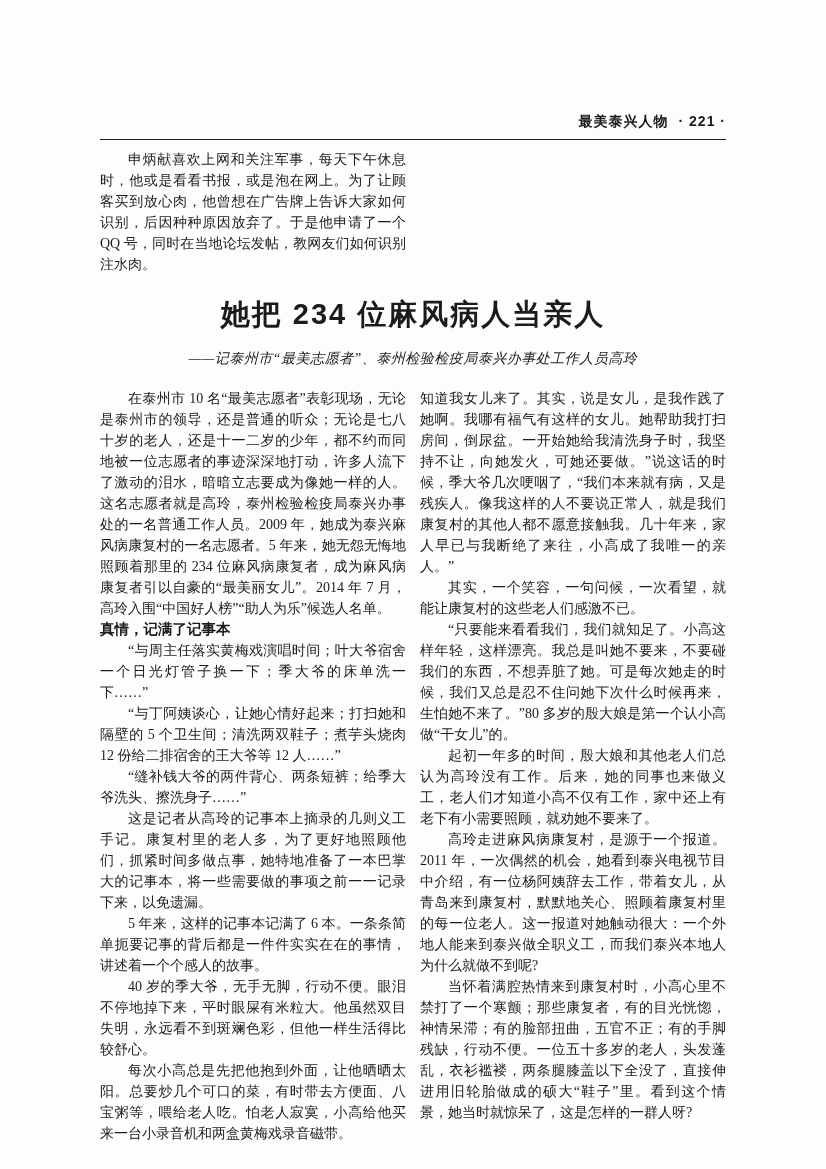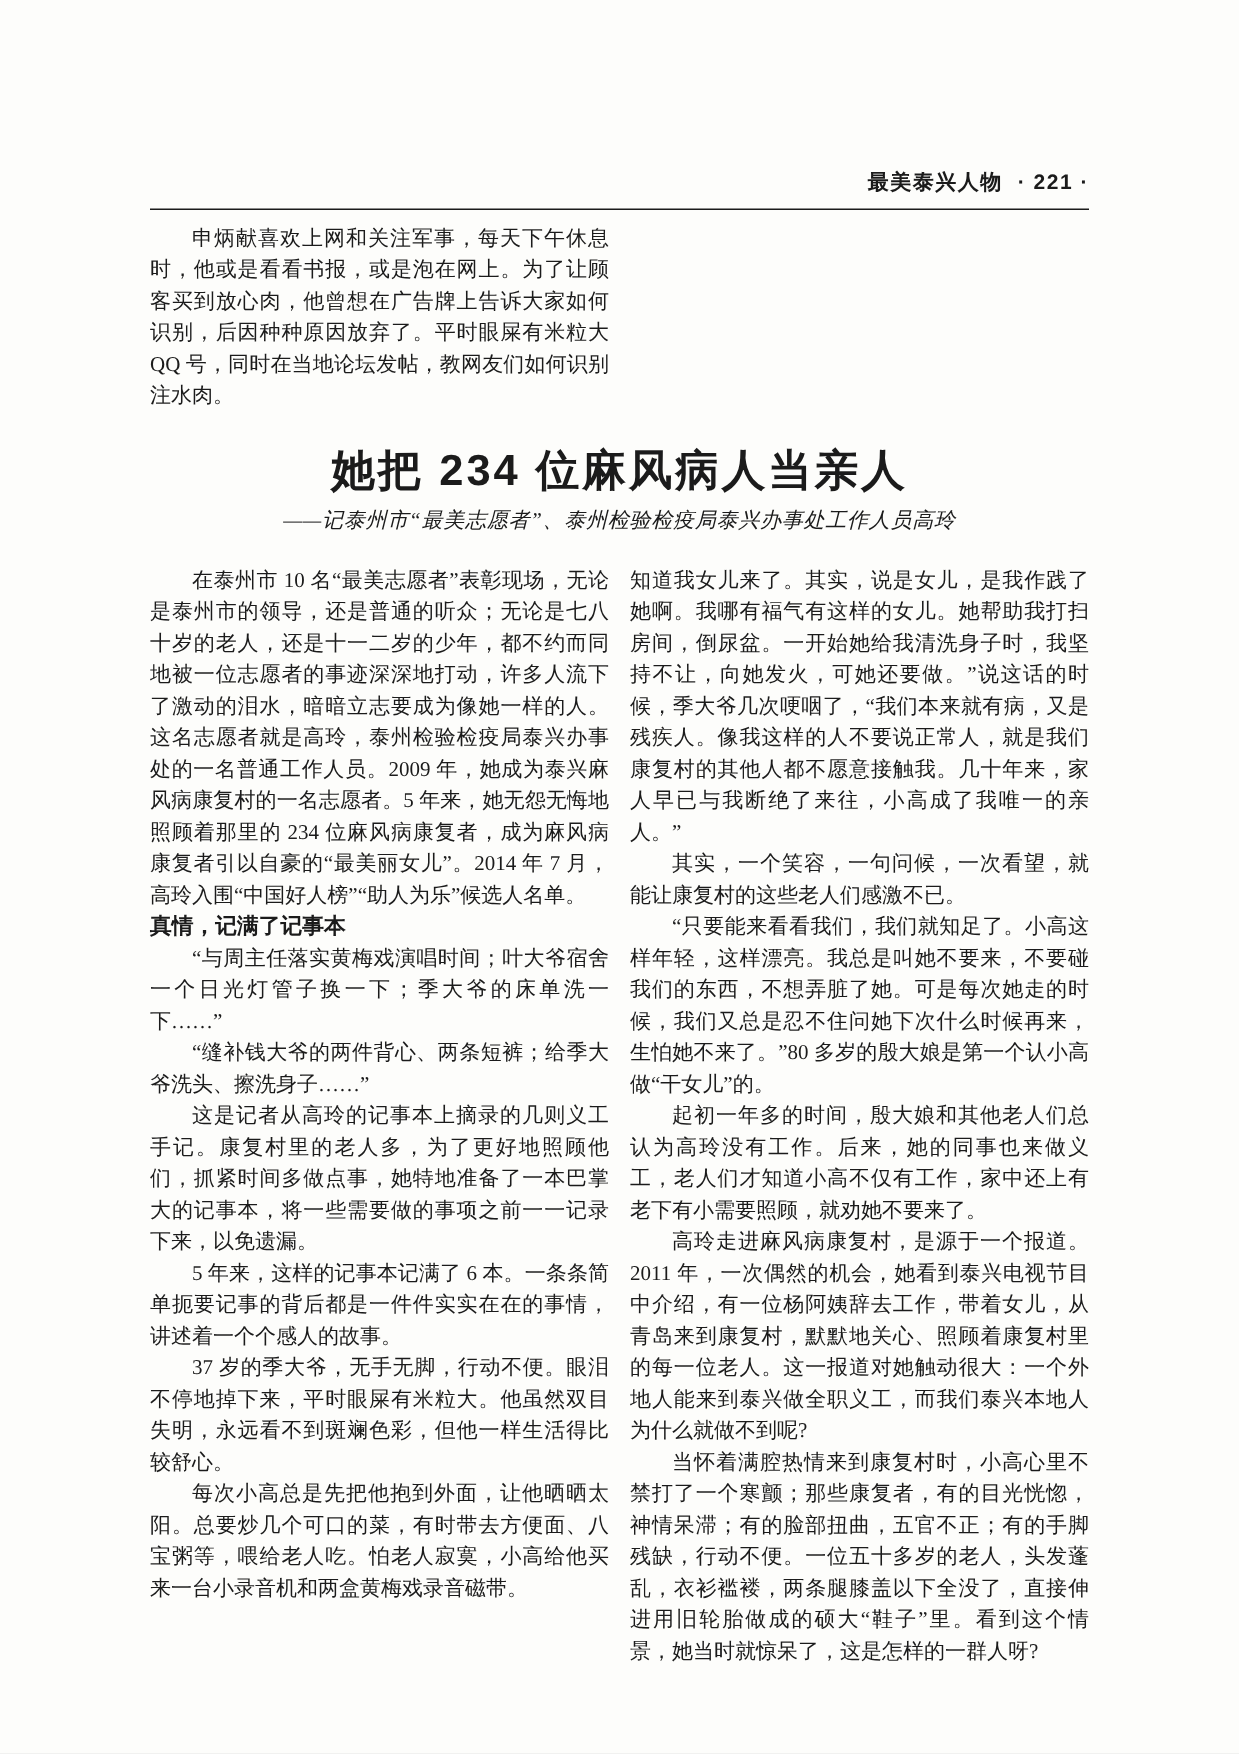--- a/index.html
+++ b/index.html
@@ -44,21 +44,21 @@
   .title-block { text-align: center; margin-top: 24px; margin-bottom: 20px; }
   .article-title {
     margin: 0;
     font-family: "Liberation Sans", "DejaVu Sans", sans-serif;
     font-weight: bold;
     font-size: 29px;
     line-height: 30px;
     letter-spacing: 2px;
   }
   .article-subtitle {
-    margin: 9px 0 0 0;
+    margin: 20px 0 0 0;
     font-style: italic;
     font-size: 14px;
     line-height: 19px;
     letter-spacing: 0.5px;
   }
   .section-heading {
     margin: 0;
     font-family: "Liberation Sans", "DejaVu Sans", sans-serif;
     font-weight: bold;
     font-size: 14.5px;
@@ -70,38 +70,39 @@
 
 <div class="page">
 
   <div class="header">
     <span>最美泰兴人物</span><span class="page-label">· 221 ·</span>
   </div>
   <hr class="rule">
 
   <section class="two-col">
     <div class="col">
-      <p>申炳献喜欢上网和关注军事，每天下午休息时，他或是看看书报，或是泡在网上。为了让顾客买到放心肉，他曾想在广告牌上告诉大家如何识别，后因种种原因放弃了。平时眼屎有米粒大 QQ 号，同时在当地论坛发帖，教网友们如何识别注水肉。</p>
+      <p>申炳献喜欢上网和关注军事，每天下午休息时，他或是看看书报，或是泡在网上。为了让顾客买到放心肉，他曾想在广告牌上告诉大家如何识别，后因种种原因放弃了。于是他申请了一个 QQ 号，同时在当地论坛发帖，教网友们如何识别注水肉。</p>
     </div>
   </section>
 
   <section class="title-block">
     <h1 class="article-title">她把 234 位麻风病人当亲人</h1>
     <p class="article-subtitle">——记泰州市“最美志愿者”、泰州检验检疫局泰兴办事处工作人员高玲</p>
   </section>
 
   <section class="two-col">
     <div class="col">
       <p>在泰州市 10 名“最美志愿者”表彰现场，无论是泰州市的领导，还是普通的听众；无论是七八十岁的老人，还是十一二岁的少年，都不约而同地被一位志愿者的事迹深深地打动，许多人流下了激动的泪水，暗暗立志要成为像她一样的人。这名志愿者就是高玲，泰州检验检疫局泰兴办事处的一名普通工作人员。2009 年，她成为泰兴麻风病康复村的一名志愿者。5 年来，她无怨无悔地照顾着那里的 234 位麻风病康复者，成为麻风病康复者引以自豪的“最美丽女儿”。2014 年 7 月，高玲入围“中国好人榜”“助人为乐”候选人名单。</p>
       <h2 class="section-heading">真情，记满了记事本</h2>
       <p>“与周主任落实黄梅戏演唱时间；叶大爷宿舍一个日光灯管子换一下；季大爷的床单洗一下……”</p>
+      <p>“与丁阿姨谈心，让她心情好起来；打扫她和隔壁的 5 个卫生间；清洗两双鞋子；煮芋头烧肉 12 份给二排宿舍的王大爷等 12 人……”</p>
       <p>“缝补钱大爷的两件背心、两条短裤；给季大爷洗头、擦洗身子……”</p>
       <p>这是记者从高玲的记事本上摘录的几则义工手记。康复村里的老人多，为了更好地照顾他们，抓紧时间多做点事，她特地准备了一本巴掌大的记事本，将一些需要做的事项之前一一记录下来，以免遗漏。</p>
       <p>5 年来，这样的记事本记满了 6 本。一条条简单扼要记事的背后都是一件件实实在在的事情，讲述着一个个感人的故事。</p>
-      <p>37 岁的季大爷，无手无脚，行动不便。眼泪不停地掉下来，平时眼屎有米粒大。他虽然双目失明，永远看不到斑斓色彩，但他一样生活得比较舒心。</p>
+      <p>40 岁的季大爷，无手无脚，行动不便。眼泪不停地掉下来，平时眼屎有米粒大。他虽然双目失明，永远看不到斑斓色彩，但他一样生活得比较舒心。</p>
       <p>每次小高总是先把他抱到外面，让他晒晒太阳。总要炒几个可口的菜，有时带去方便面、八宝粥等，喂给老人吃。怕老人寂寞，小高给他买来一台小录音机和两盒黄梅戏录音磁带。</p>
 
     </div>
     <div class="col">
       <p class="cont">知道我女儿来了。其实，说是女儿，是我作践了她啊。我哪有福气有这样的女儿。她帮助我打扫房间，倒尿盆。一开始她给我清洗身子时，我坚持不让，向她发火，可她还要做。”说这话的时候，季大爷几次哽咽了，“我们本来就有病，又是残疾人。像我这样的人不要说正常人，就是我们康复村的其他人都不愿意接触我。几十年来，家人早已与我断绝了来往，小高成了我唯一的亲人。”</p>
       <p>其实，一个笑容，一句问候，一次看望，就能让康复村的这些老人们感激不已。</p>
       <p>“只要能来看看我们，我们就知足了。小高这样年轻，这样漂亮。我总是叫她不要来，不要碰我们的东西，不想弄脏了她。可是每次她走的时候，我们又总是忍不住问她下次什么时候再来，生怕她不来了。”80 多岁的殷大娘是第一个认小高做“干女儿”的。</p>
       <p>起初一年多的时间，殷大娘和其他老人们总认为高玲没有工作。后来，她的同事也来做义工，老人们才知道小高不仅有工作，家中还上有老下有小需要照顾，就劝她不要来了。</p>
       <p>高玲走进麻风病康复村，是源于一个报道。2011 年，一次偶然的机会，她看到泰兴电视节目中介绍，有一位杨阿姨辞去工作，带着女儿，从青岛来到康复村，默默地关心、照顾着康复村里的每一位老人。这一报道对她触动很大：一个外地人能来到泰兴做全职义工，而我们泰兴本地人为什么就做不到呢?</p>
       <p>当怀着满腔热情来到康复村时，小高心里不禁打了一个寒颤；那些康复者，有的目光恍惚，神情呆滞；有的脸部扭曲，五官不正；有的手脚残缺，行动不便。一位五十多岁的老人，头发蓬乱，衣衫褴褛，两条腿膝盖以下全没了，直接伸进用旧轮胎做成的硕大“鞋子”里。看到这个情景，她当时就惊呆了，这是怎样的一群人呀?</p>

